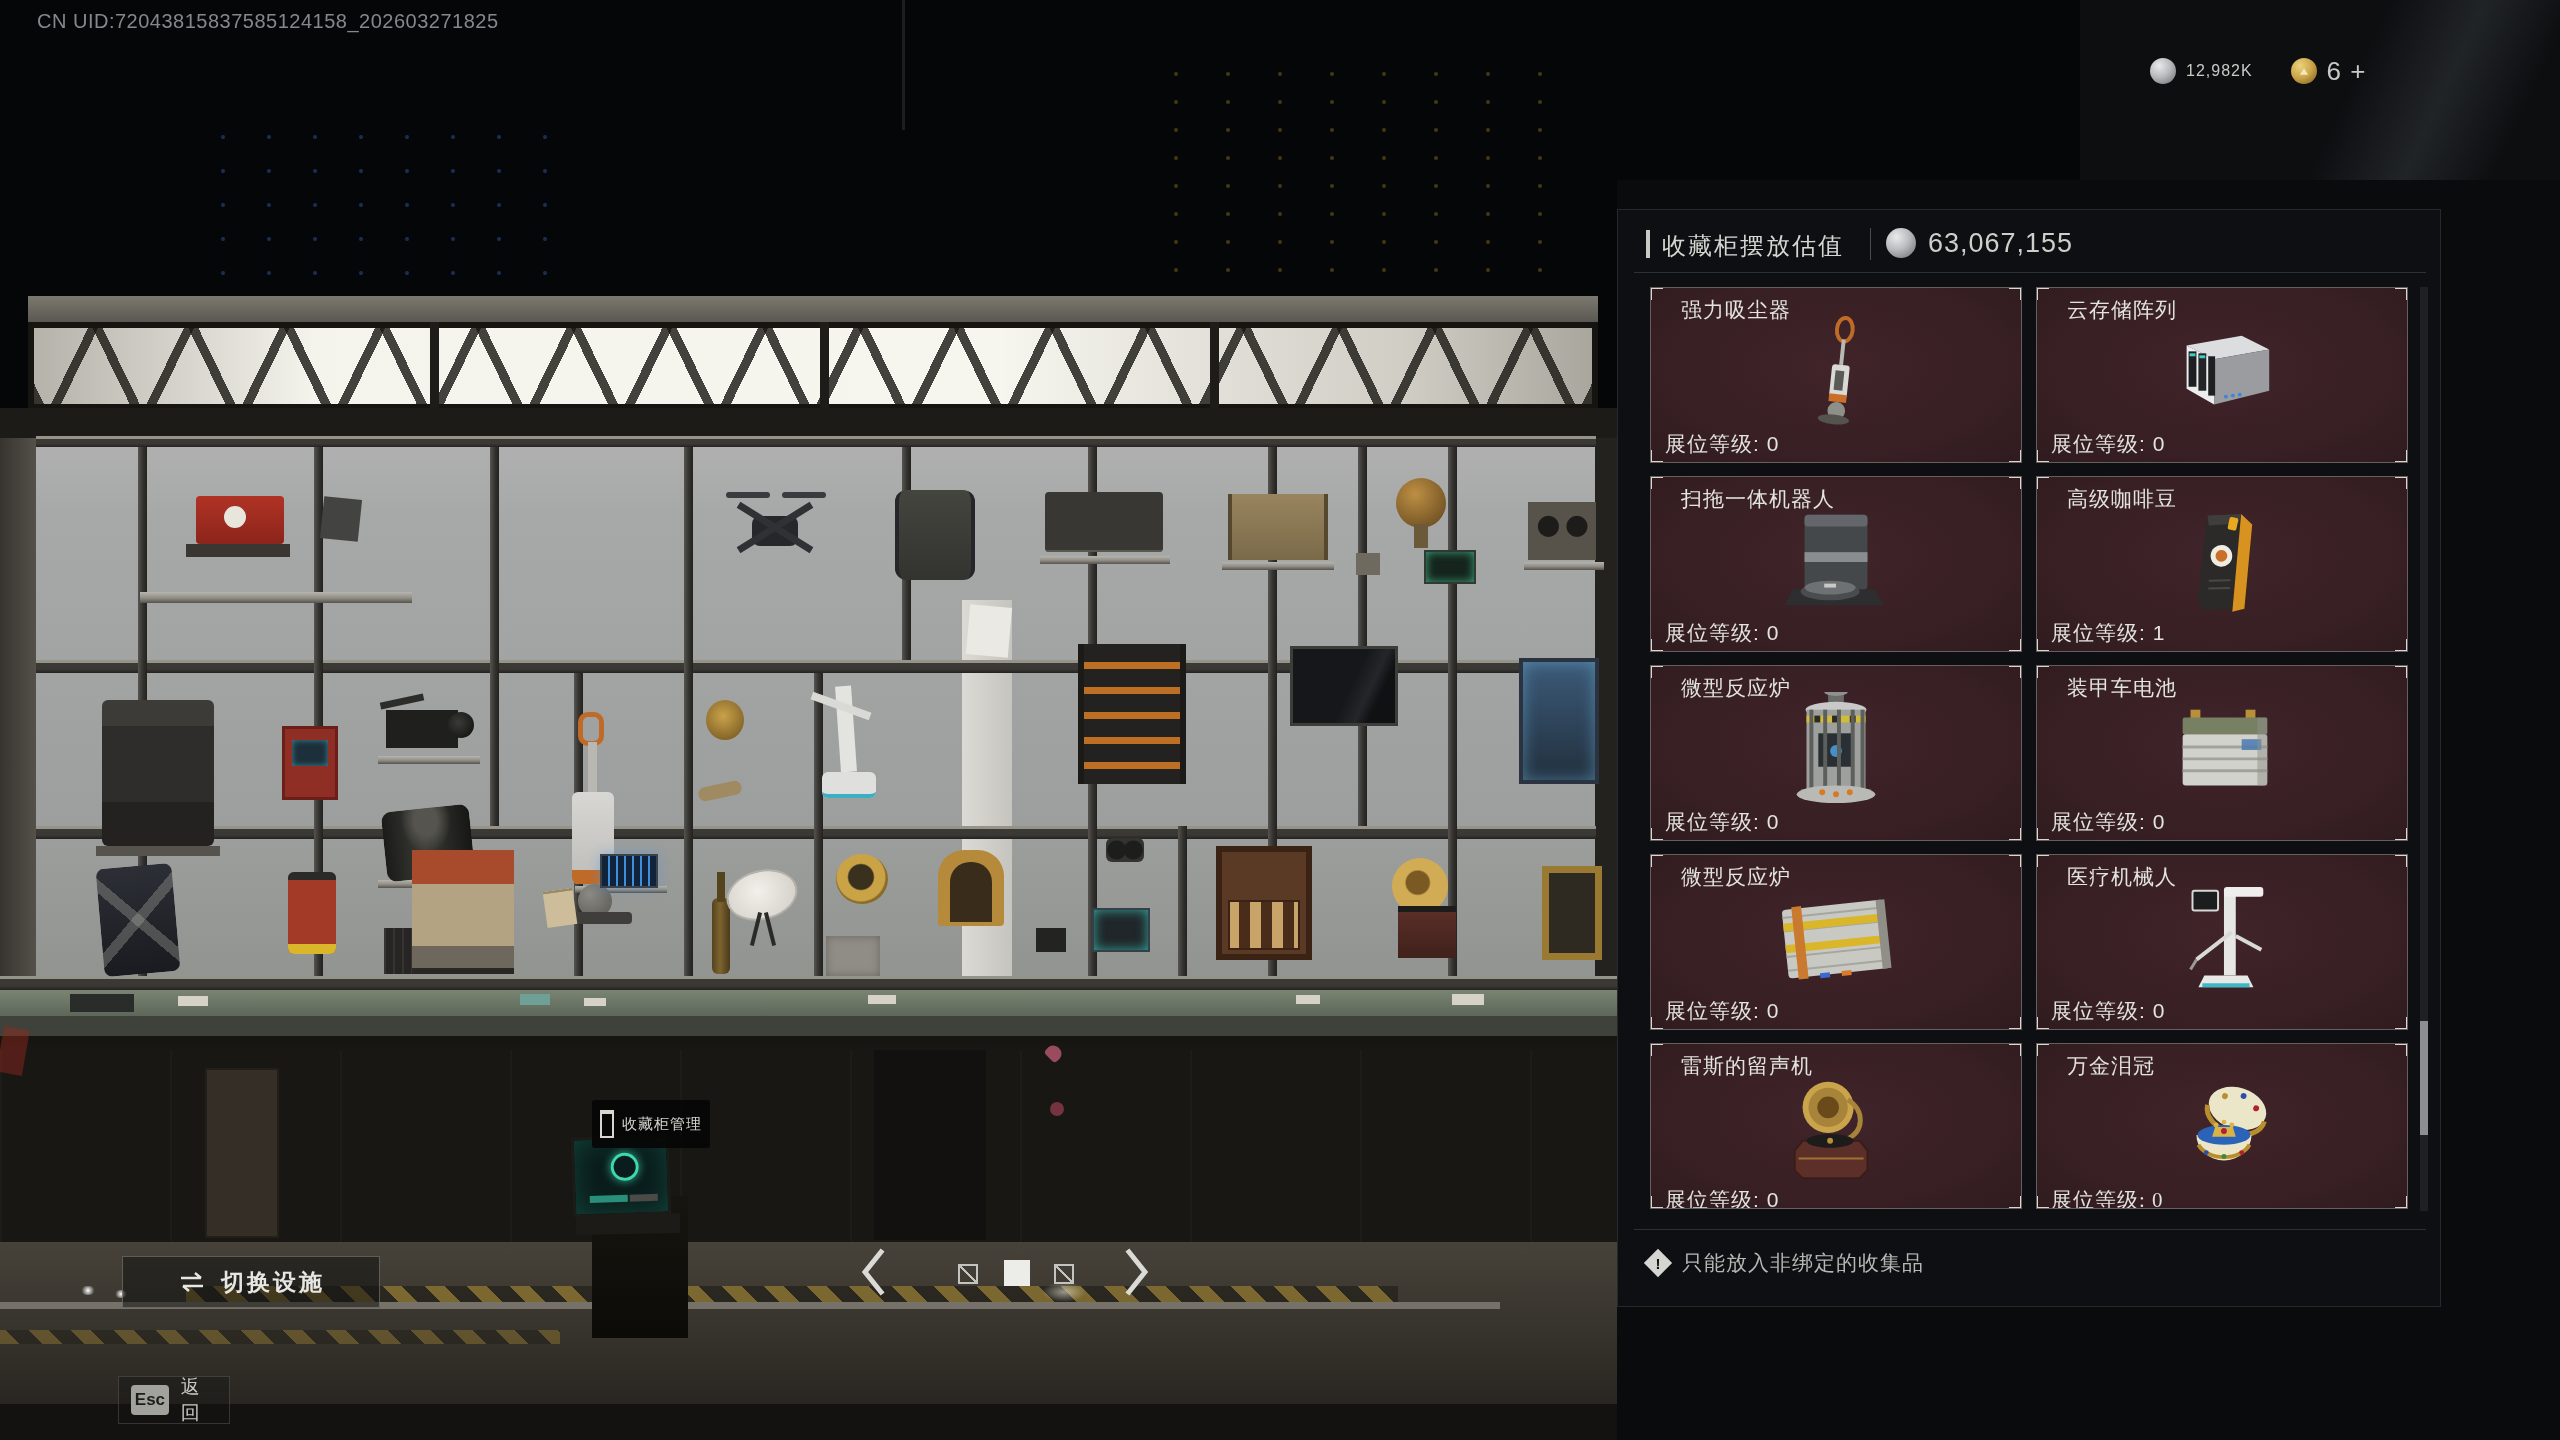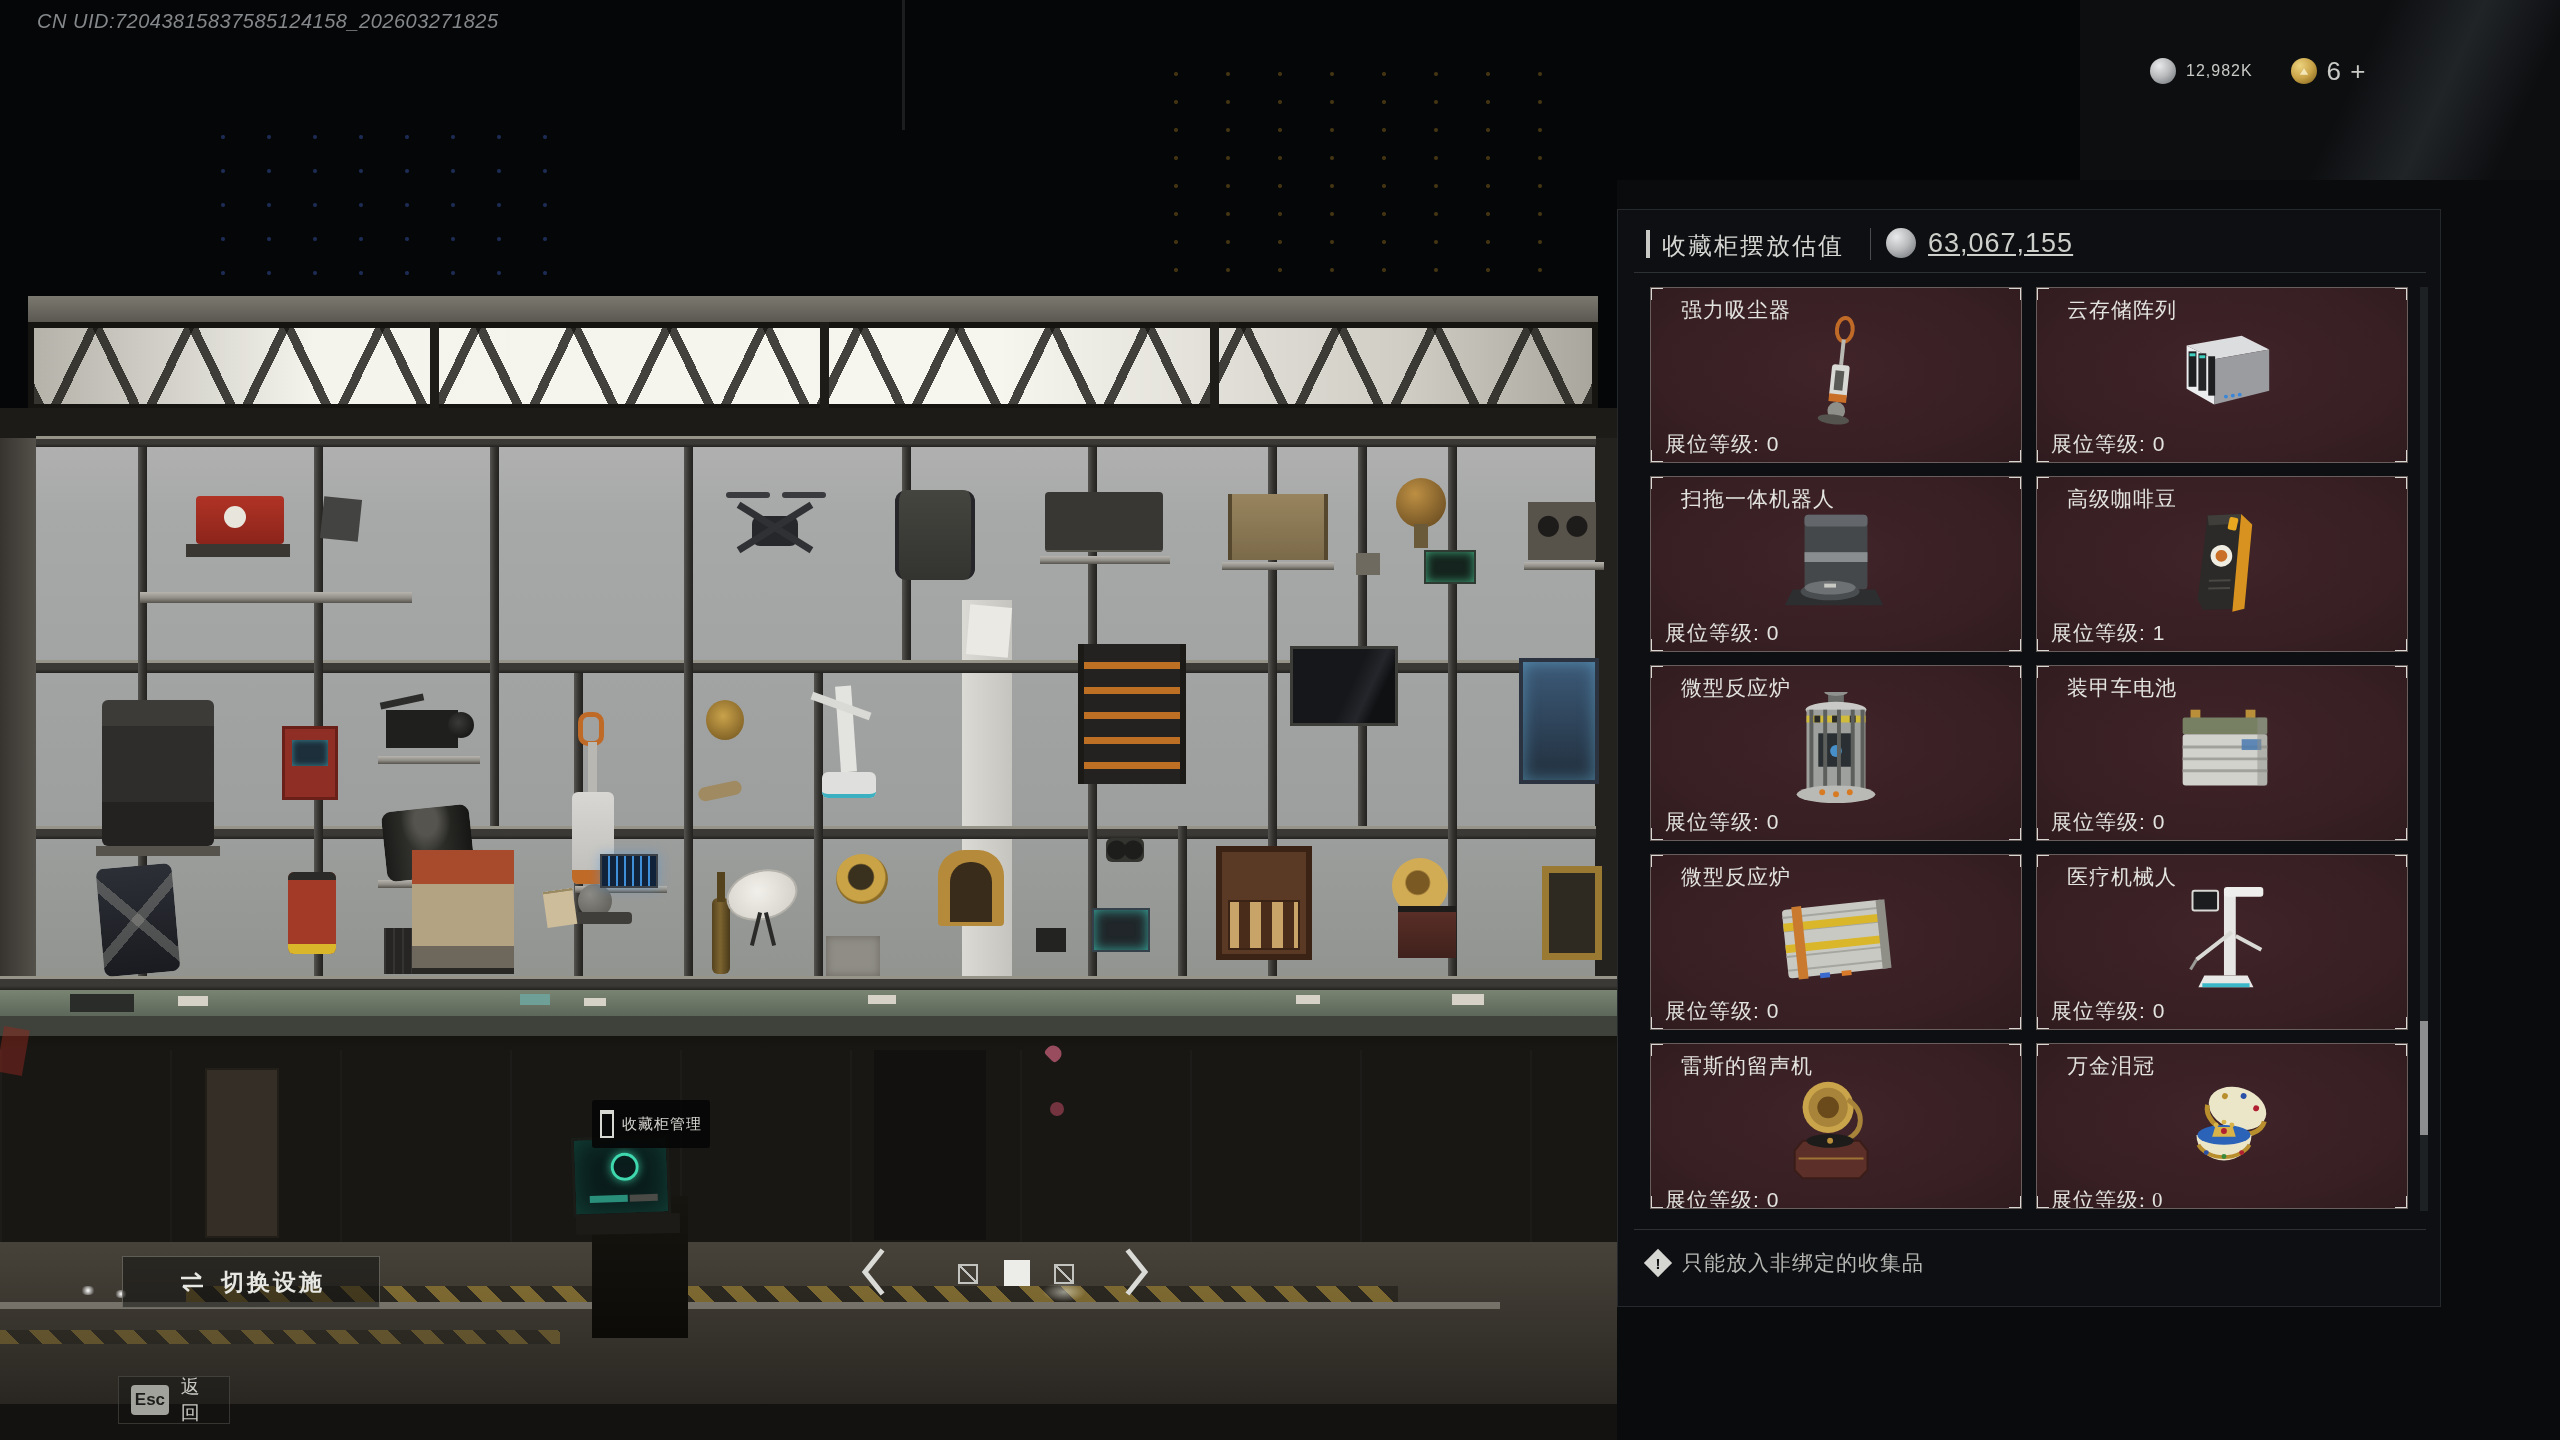--- a/index.html
+++ b/index.html
@@ -211,38 +211,38 @@
     <span style="position:absolute;left:36px;top:14px;width:22px;height:22px;border:3px solid #3fd8ae;border-radius:50%;box-shadow:0 0 10px rgba(63,216,174,.8);"></span>
     <span style="position:absolute;left:14px;top:56px;width:38px;height:7px;background:#2a8f7a;"></span>
     <span style="position:absolute;left:54px;top:56px;width:28px;height:7px;background:#4a4a46;"></span>
   </div>
   <div class="abs" style="left:576px;top:1214px;width:104px;height:20px;background:#1d1b17;transform:rotate(-1deg);"></div>
   <div class="abs" style="left:592px;top:1100px;width:118px;height:48px;background:rgba(6,6,6,.92);border-radius:3px;display:flex;align-items:center;gap:8px;padding:0 8px;box-sizing:border-box;">
     <span style="display:inline-block;width:16px;height:24px;border:2px solid #d8d8d3;box-shadow:inset 0 8px 0 -6px #d8d8d3;"></span>
     <span style="font-size:15px;color:#d5d5d0;letter-spacing:1px;white-space:nowrap;">收藏柜管理</span>
   </div>
 
-  <div class="abs" style="left:37px;top:10px;font-size:20px;color:#85888b;letter-spacing:.5px;z-index:9;font-style:italic;">CN UID:72043815837585124158_202603271825</div>
+  <div class="abs" style="left:37px;top:10px;font-size:20px;color:#85888b;letter-spacing:.5px;z-index:9;">CN UID:72043815837585124158_202603271825</div>
   <div class="abs" style="left:2150px;top:54px;height:34px;display:flex;align-items:center;gap:10px;z-index:9;">
     <span class="coin silver" style="width:26px;height:26px;"></span>
     <span style="font-size:16px;color:#c9cac6;letter-spacing:1px;">12,982K</span>
     <span style="width:18px;"></span>
     <span class="coin gold" style="width:26px;height:26px;display:inline-flex;align-items:center;justify-content:center;">
       <span class="tri" style="transform:scale(.6);"></span>
     </span>
     <span style="font-size:26px;color:#c9cac6;letter-spacing:1px;">6 +</span>
   </div>
 
   <div id="panel">
     <div class="abs" style="left:0;top:14px;width:824px;height:44px;">
       <span style="position:absolute;left:28px;top:6px;width:4px;height:28px;background:#c9c9c5;"></span>
       <span style="position:absolute;left:44px;top:6px;font-size:24px;color:#d6d7d3;letter-spacing:2px;">收藏柜摆放估值</span>
       <span style="position:absolute;left:252px;top:4px;width:1px;height:32px;background:#4a4c4e;"></span>
       <span class="coin silver" style="position:absolute;left:268px;top:4px;width:30px;height:30px;"></span>
-      <span style="position:absolute;left:310px;top:4px;font-size:27px;color:#cdcfcb;letter-spacing:1px;text-decoration:underline;">63,067,155</span>
+      <span style="position:absolute;left:310px;top:4px;font-size:27px;color:#cdcfcb;letter-spacing:1px;">63,067,155</span>
     </div>
     <div class="abs" style="left:16px;top:62px;width:792px;height:1px;background:#2e3134;"></div>
 
     <div class="card" style="left:32px;top:77px;">
       <span class="ck tl"></span>
         <span class="ck tr"></span>
         <span class="ck bl"></span>
         <span class="ck br"></span>
       <div class="cname">强力吸尘器</div>
       <div class="art">

